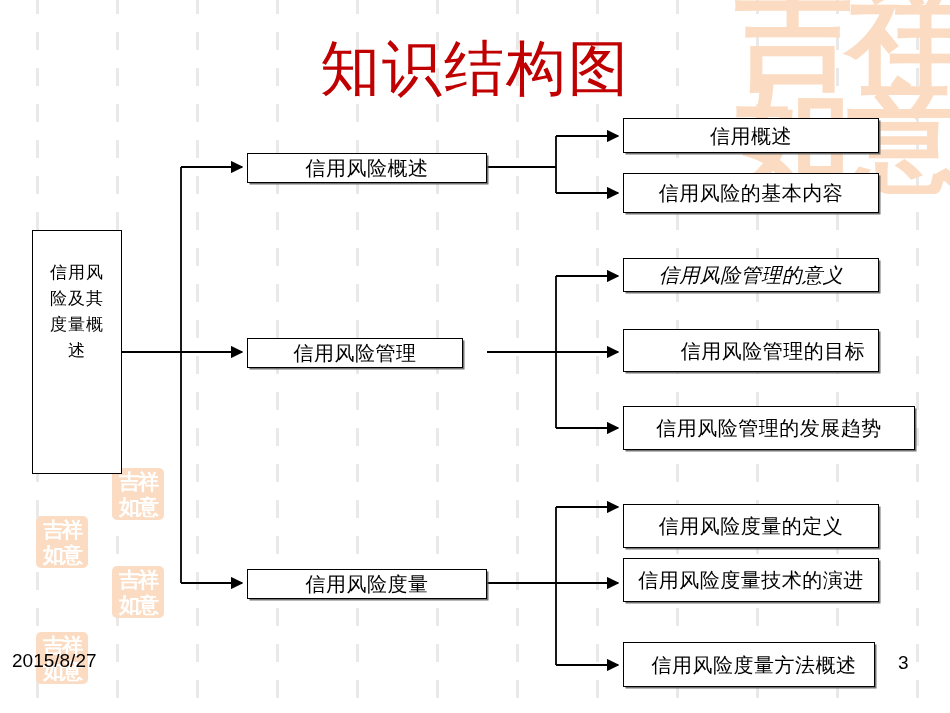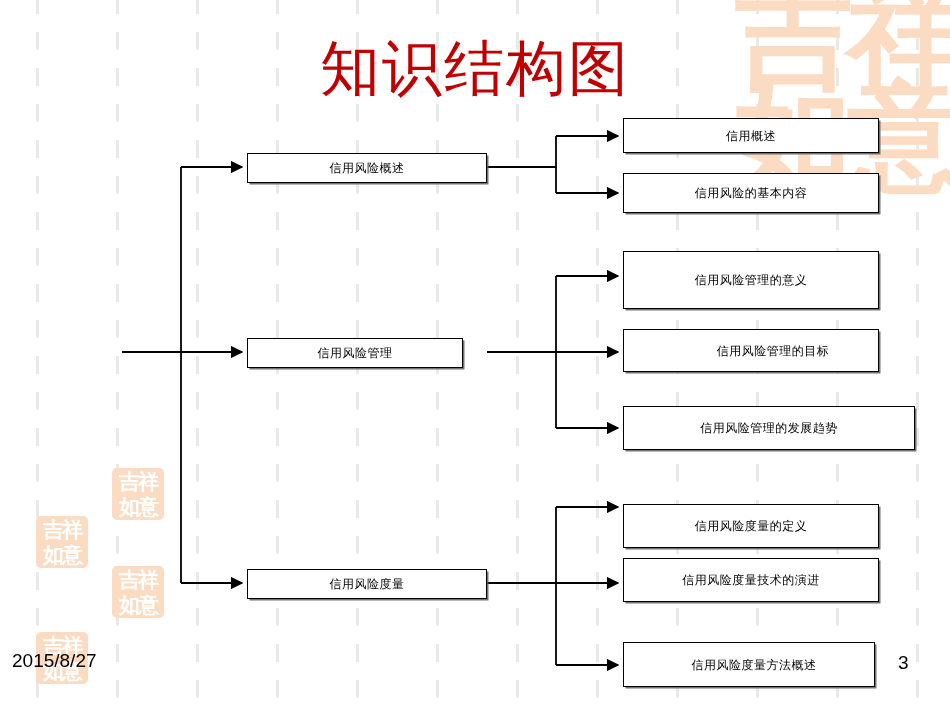--- a/index.html
+++ b/index.html
@@ -65,21 +65,21 @@
   .node{
     position:absolute;
     box-sizing:border-box;
     background:#ffffff;
     border:1px solid #000000;
     box-shadow:2px 2px 0 -0.5px rgba(90,90,90,0.85);
     display:flex;align-items:center;justify-content:center;
     text-align:center;
     color:#000000;
     font-family:"DejaVu Serif","Liberation Serif",serif;
-    font-size:12px;
+    font-size:20px;
     line-height:22px;
     letter-spacing:0.5px;
     white-space:nowrap;
   }
   .node.root{
     white-space:normal;
     font-size:17px;
     line-height:26px;
     letter-spacing:1px;
     box-shadow:none;
@@ -155,29 +155,37 @@
       <path d="M 556 428 L 618 428" marker-end="url(#ah)"></path>
 
       <path d="M 487 583 L 556 583"></path>
       <path d="M 556 507 L 556 665"></path>
       <path d="M 556 507 L 618 507" marker-end="url(#ah)"></path>
       <path d="M 556 583 L 618 583" marker-end="url(#ah)"></path>
       <path d="M 556 665 L 618 665" marker-end="url(#ah)"></path>
     </g>
   </svg>
 
+  <div class="node root" style="left:32px;top:230px;width:90px;height:244px;">
+    <div>
+      <span>信用风</span>
+      <span>险及其</span>
+      <span>度量概</span>
+      <span>述</span>
+    </div>
+  </div>
 
   <div class="node" style="left:247px;top:153px;width:240px;height:30px;">信用风险概述</div>
   <div class="node" style="left:247px;top:338px;width:216px;height:30px;">信用风险管理</div>
   <div class="node" style="left:247px;top:569px;width:240px;height:30px;">信用风险度量</div>
 
   <div class="node" style="left:623px;top:118px;width:256px;height:35px;">信用概述</div>
   <div class="node" style="left:623px;top:173px;width:256px;height:40px;">信用风险的基本内容</div>
 
-  <div class="node" style="left:623px;top:251px;width:256px;height:58px;">信用风险管理的意义</div>
+  <div class="node" style="left:623px;top:258px;width:256px;height:34px;font-style:italic;">信用风险管理的意义</div>
   <div class="node" style="left:623px;top:329px;width:256px;height:43px;padding-left:44px;">信用风险管理的目标</div>
   <div class="node" style="left:623px;top:406px;width:292px;height:44px;">信用风险管理的发展趋势</div>
 
   <div class="node" style="left:623px;top:484px;width:256px;height:44px;margin-top:20px;">信用风险度量的定义</div>
   <div class="node" style="left:623px;top:558px;width:256px;height:44px;">信用风险度量技术的演进</div>
   <div class="node" style="left:623px;top:642px;width:252px;height:45px;padding-left:10px;">信用风险度量方法概述</div>
 
   <div id="date">2015/8/27</div>
   <div id="pageno">3</div>
 

